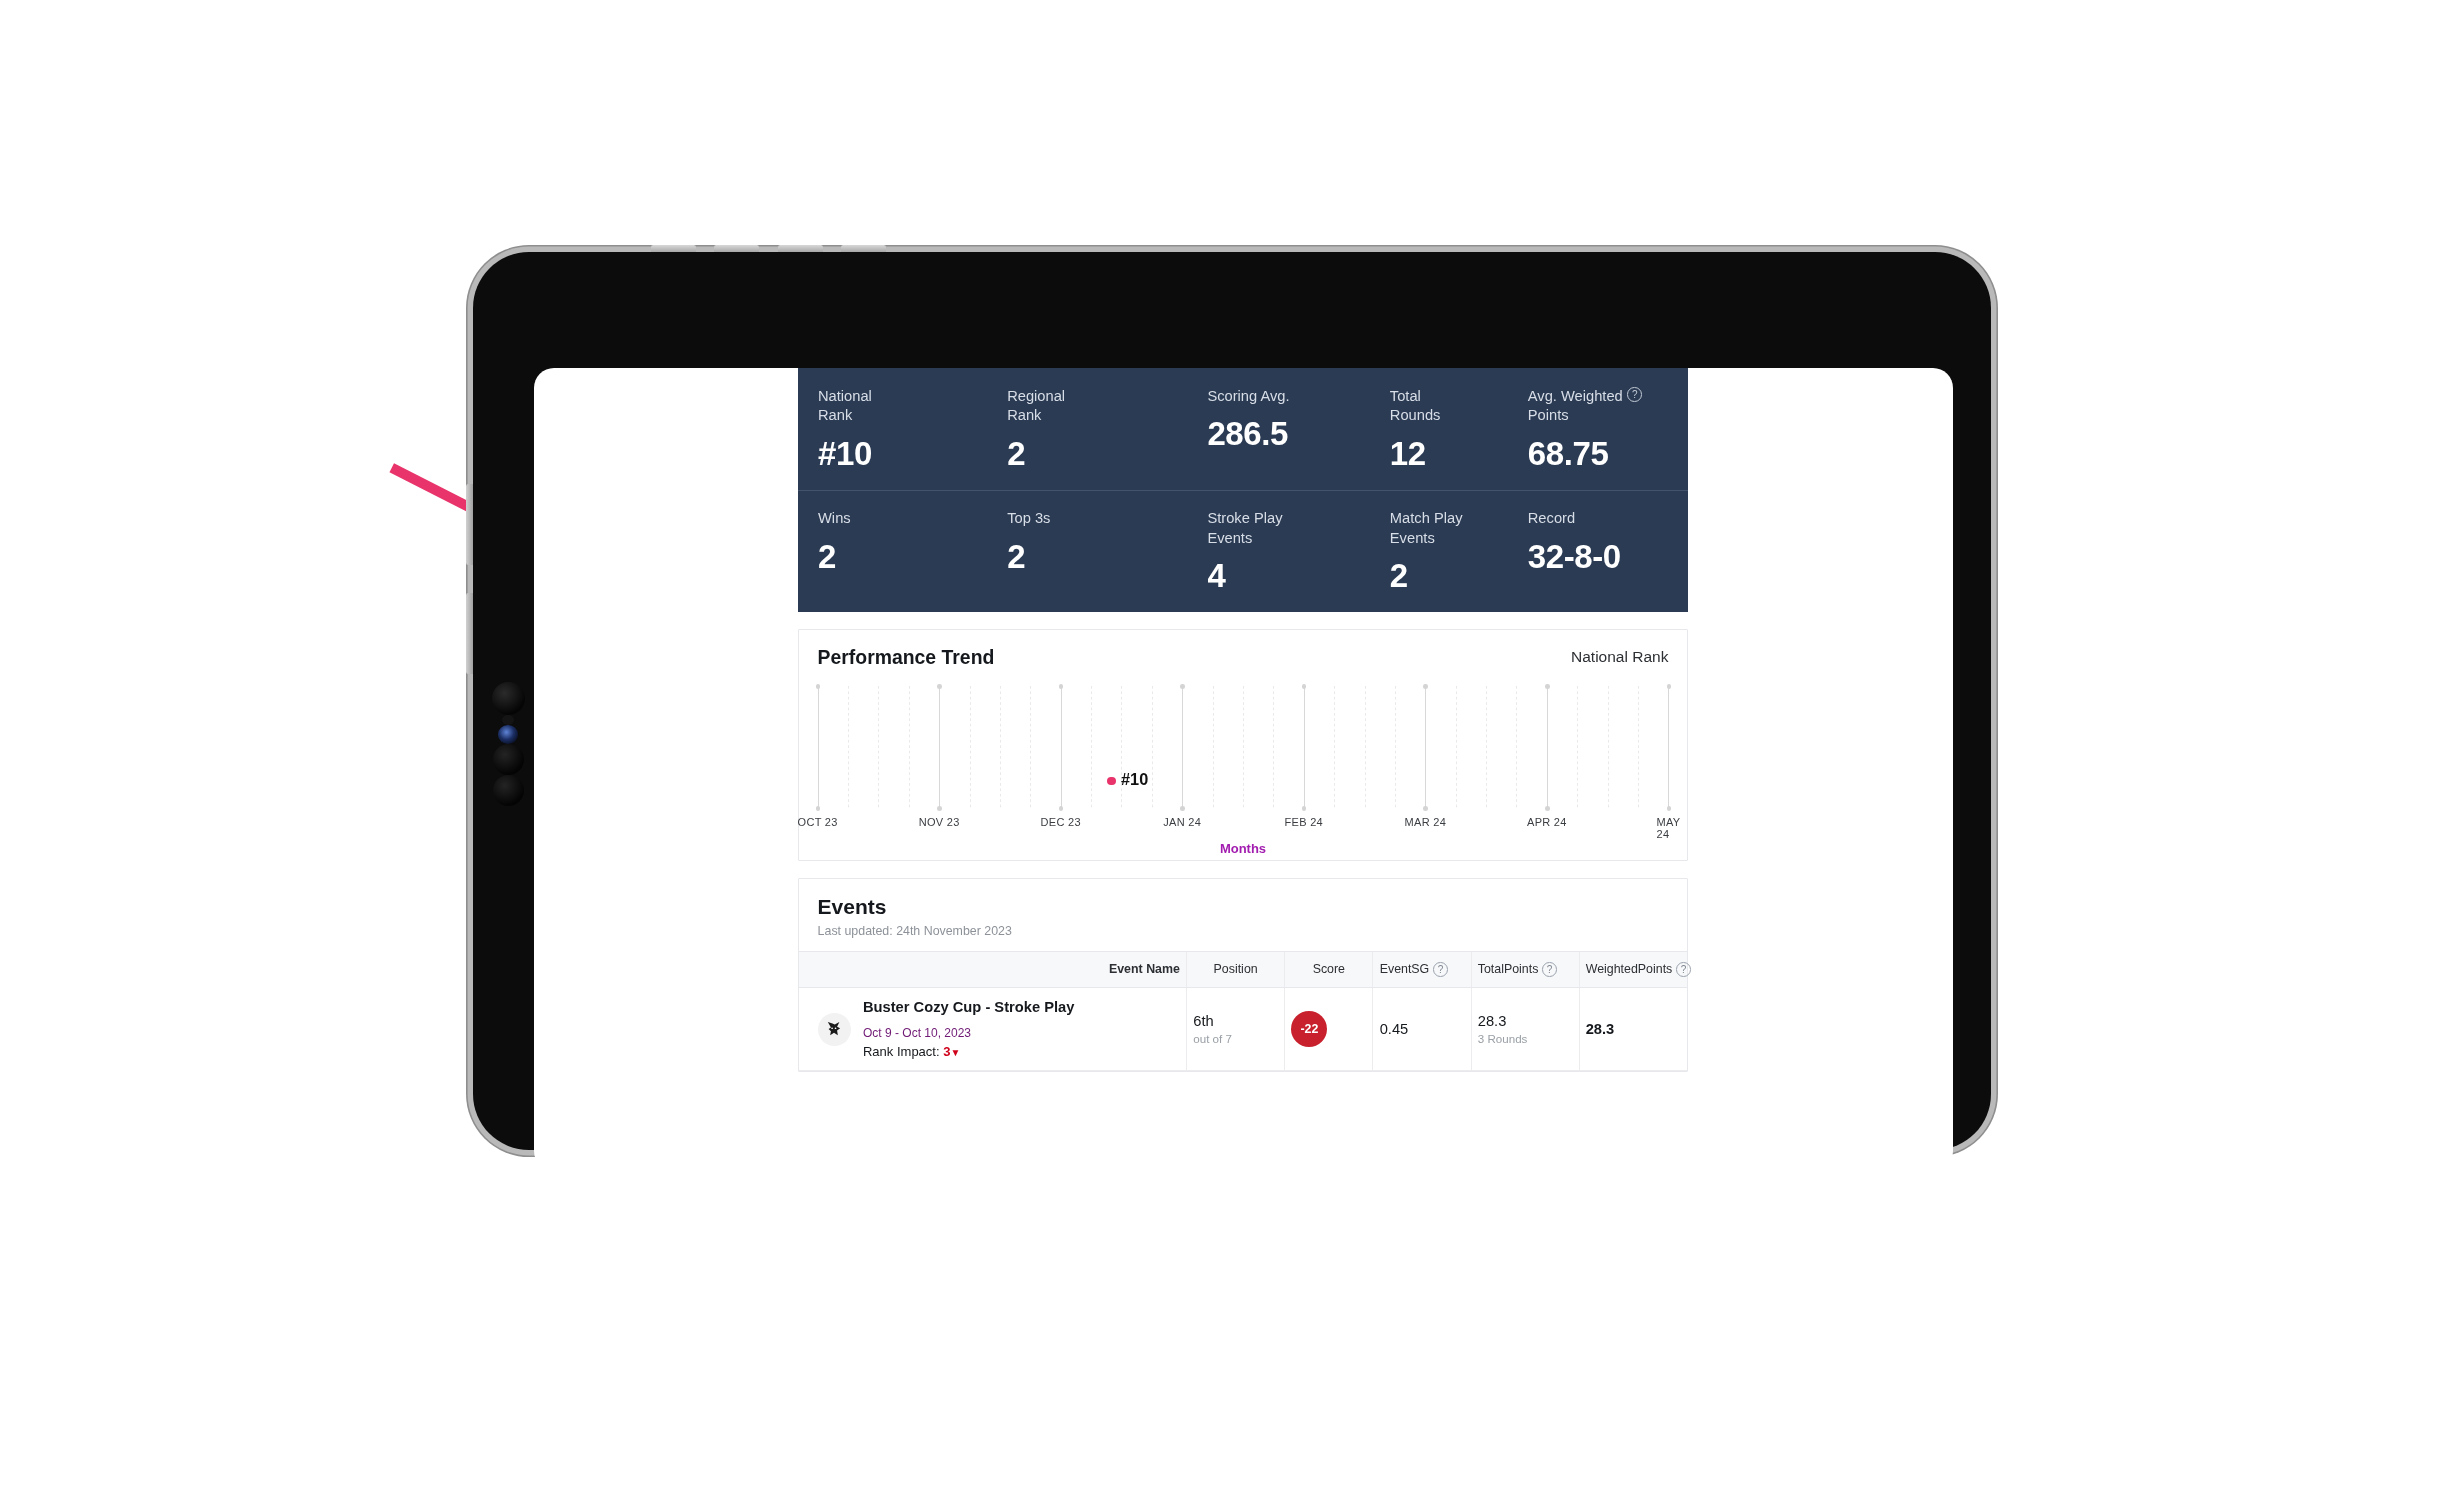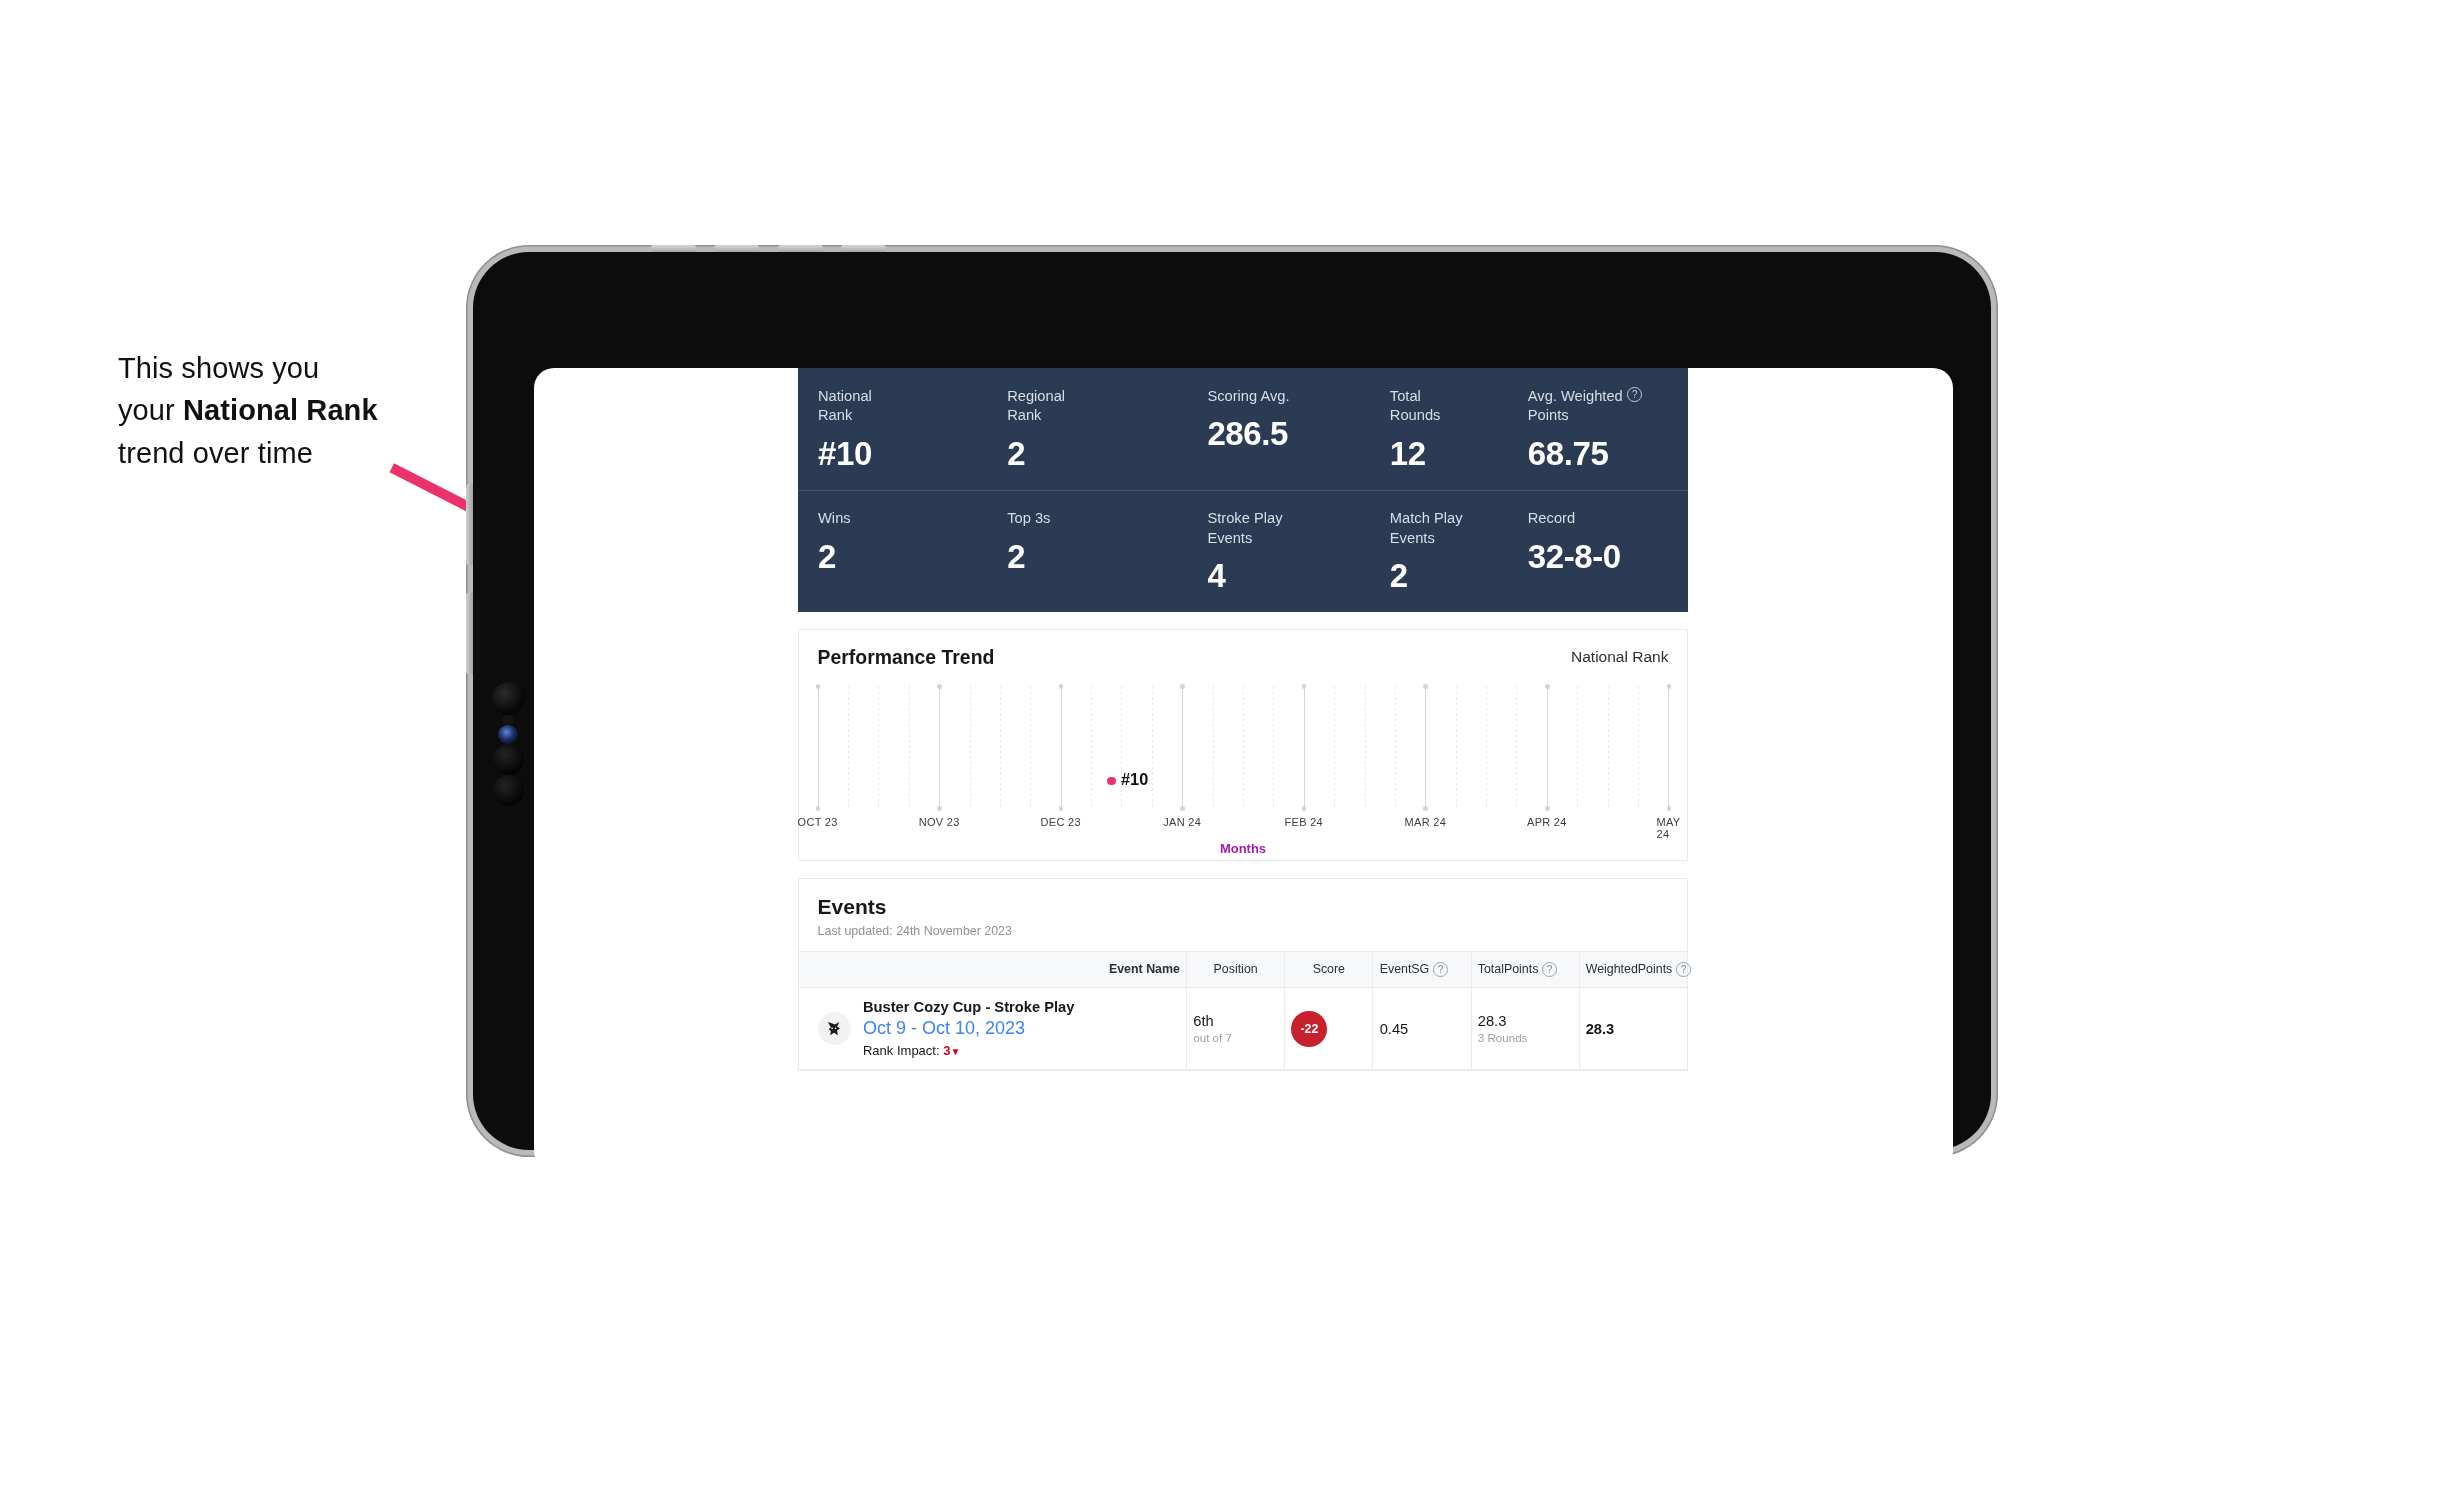--- a/index.html
+++ b/index.html
@@ -153,45 +153,40 @@
     padding: 11px 6.2px; vertical-align: middle; font-size: 14.7px; color: #15181c;
   }
   table.events tbody td:first-child { border-left: none; text-align: left; padding-left: 18.6px; }
 
   .ev-cell { display: flex; align-items: center; gap: 12.4px; }
   .ev-logo {
     width: 33px; height: 33px; border-radius: 50%; background: #f2f2f3; flex: none;
     display: flex; align-items: center; justify-content: center;
   }
   .ev-name { font-size: 14.7px; font-weight: 700; color: #15181c; }
-  .ev-date { font-size: 18px; color: #3b82f6; margin-top: 3px; }
+  .ev-date { font-size: 12px; color: #701a75; margin-top: 11px; }
   .ev-rank { font-size: 13px; color: #15181c; margin-top: 3.9px; }
   .ev-rank b { color: #d0021b; font-weight: 700; }
   .ev-rank .caret { color: #d0021b; font-size: 10px; }
 
   .pos-main { font-size: 14.7px; }
   .pos-sub  { font-size: 11.6px; color: #9aa0a6; margin-top: 2.3px; }
   .score-badge {
     display: inline-flex; align-items: center; justify-content: center;
     width: 36px; height: 36px; border-radius: 50%; background: #c8202d;
     color: #fff; font-size: 12.4px; font-weight: 700;
   }
   .tp-sub { font-size: 11.6px; color: #9aa0a6; margin-top: 2.3px; }
   .bold { font-weight: 700; }
 </style>
 </head>
 <body>
 
 <div id="stage">
 
-  <div class="annot-text">
-    <span>This shows you</span><br>
-    <span>your </span><b>National Rank</b><br>
-    <span>trend over time</span>
-  </div>
 
   <svg class="annot-arrow" viewBox="0 0 3180 1932">
     <line x1="506" y1="604" x2="1405" y2="1062" stroke="#e8346a" stroke-width="13"></line>
     <polygon points="1360,1020 1448,1080 1368,1092" fill="#e8346a"></polygon>
   </svg>
 
   <div class="tablet">
     <div class="tablet-top-btns">
       <i></i>
         <i></i>

